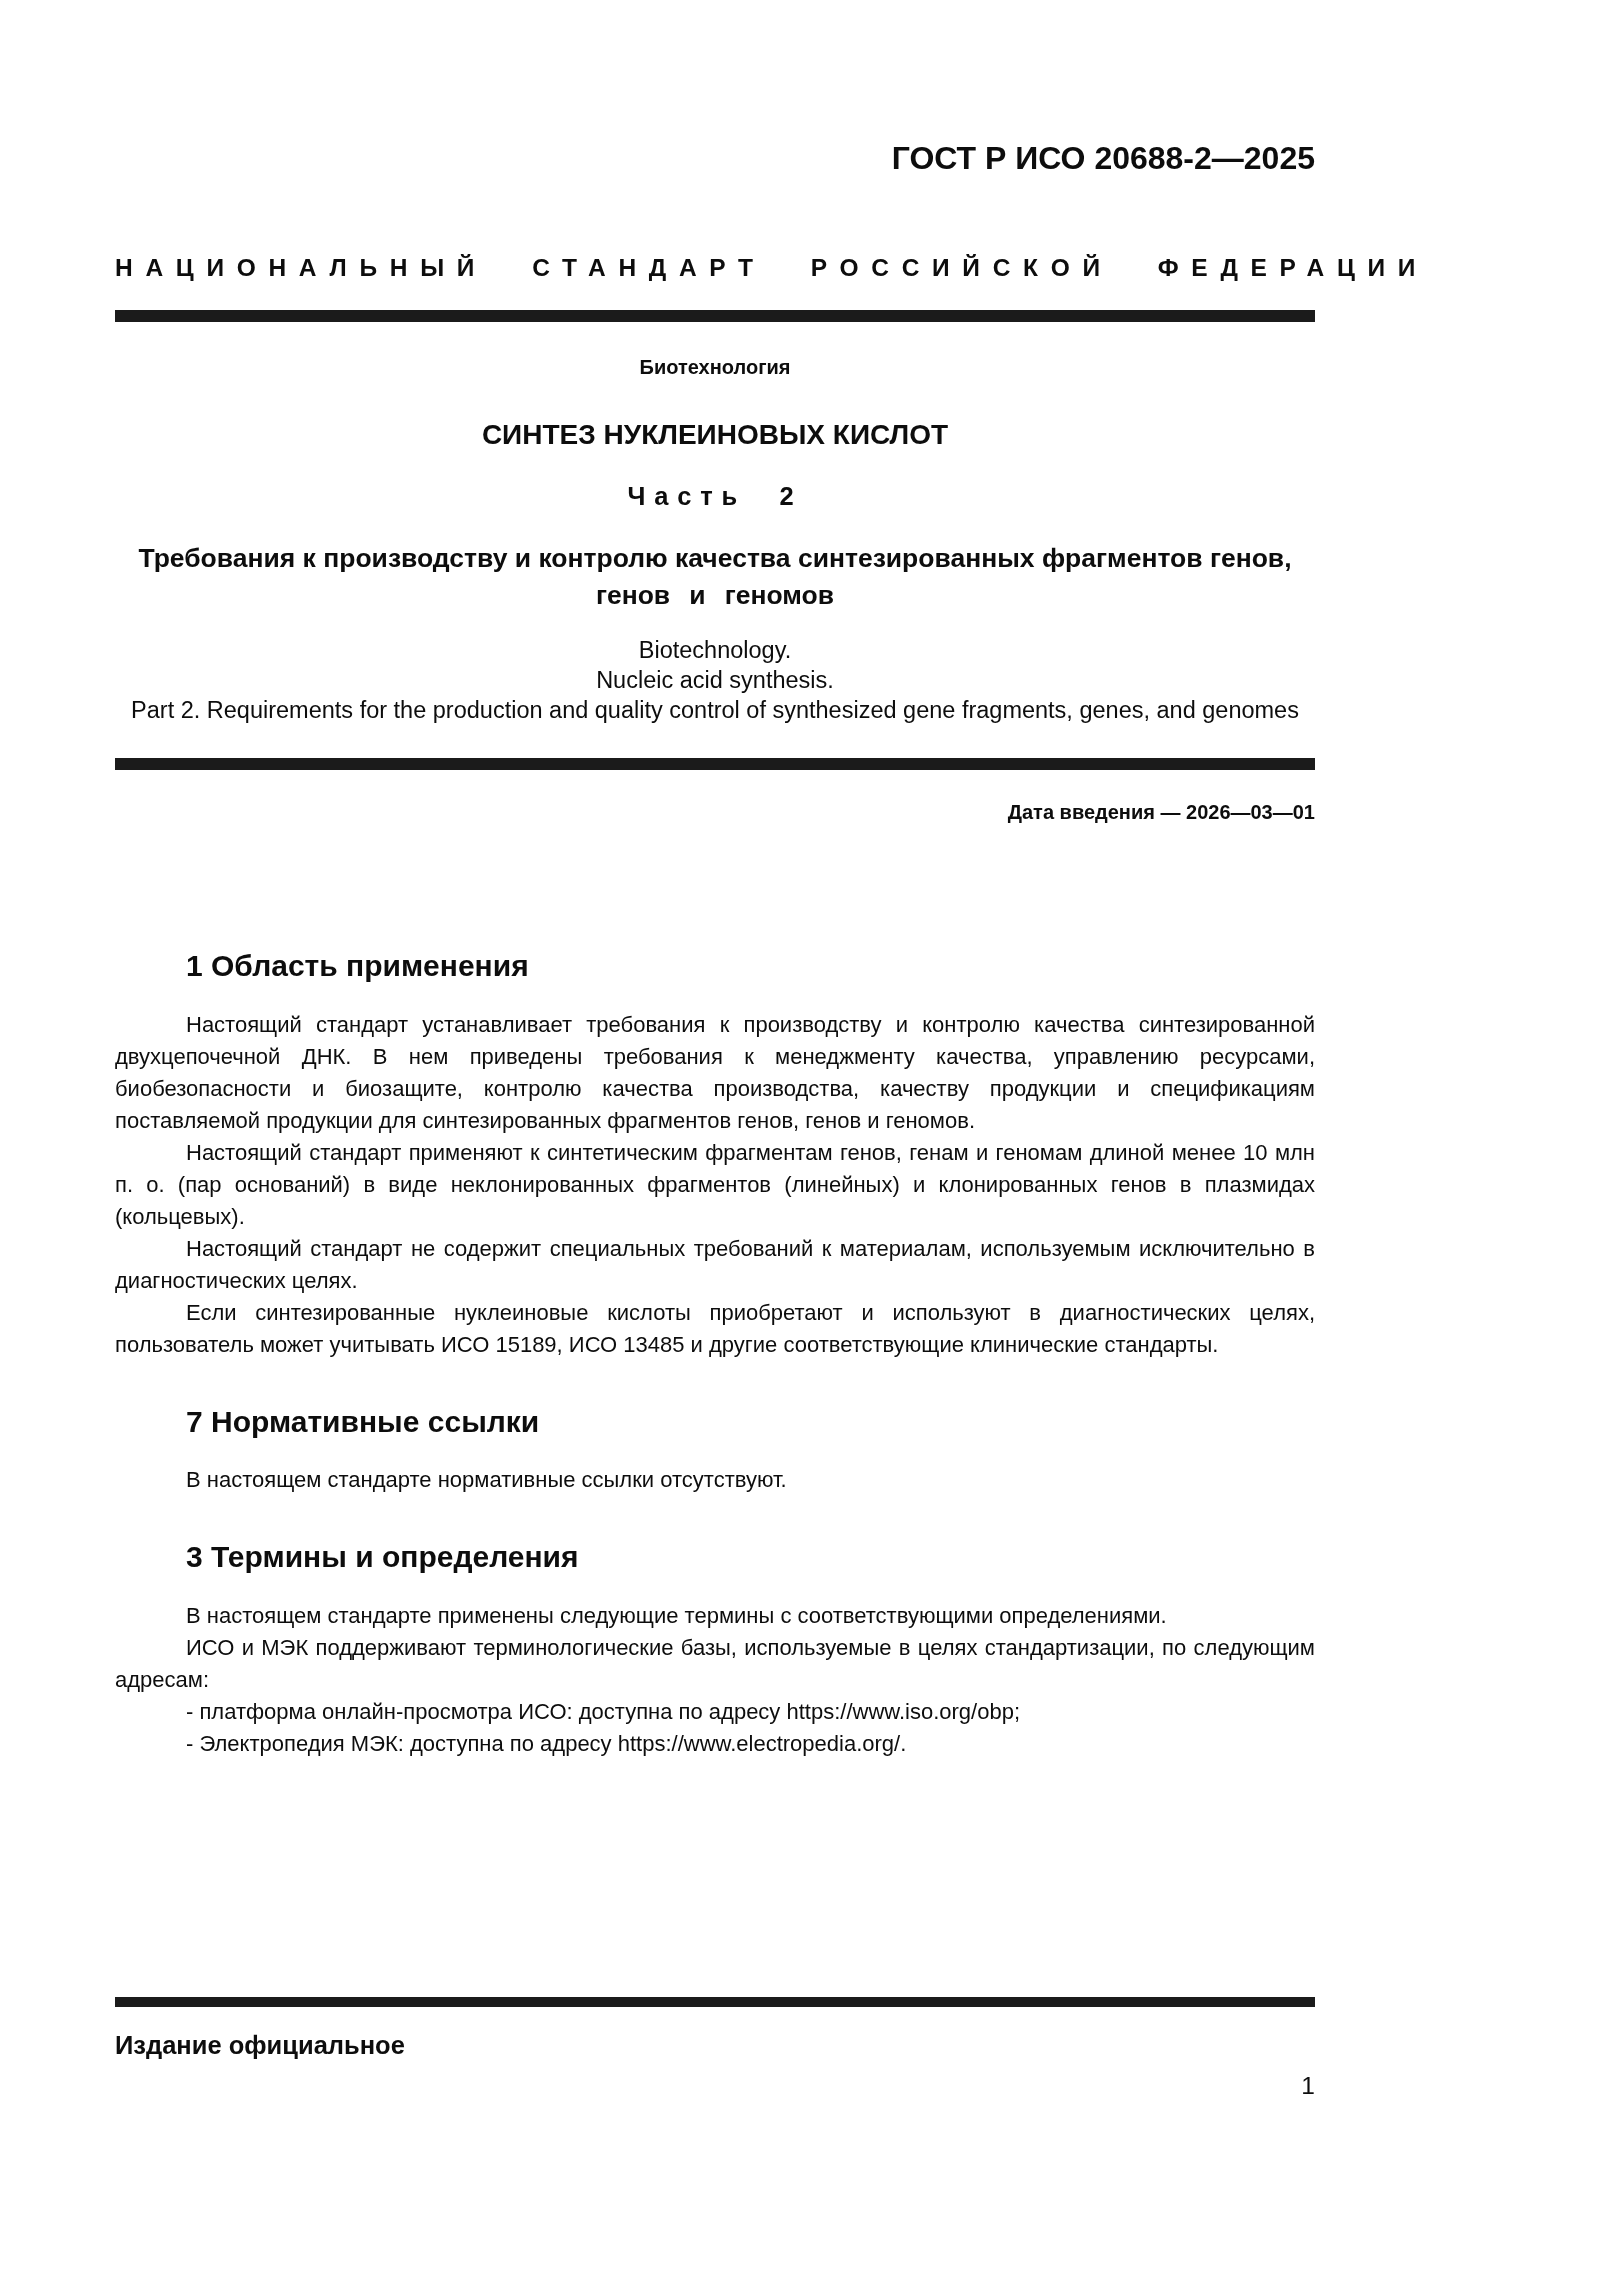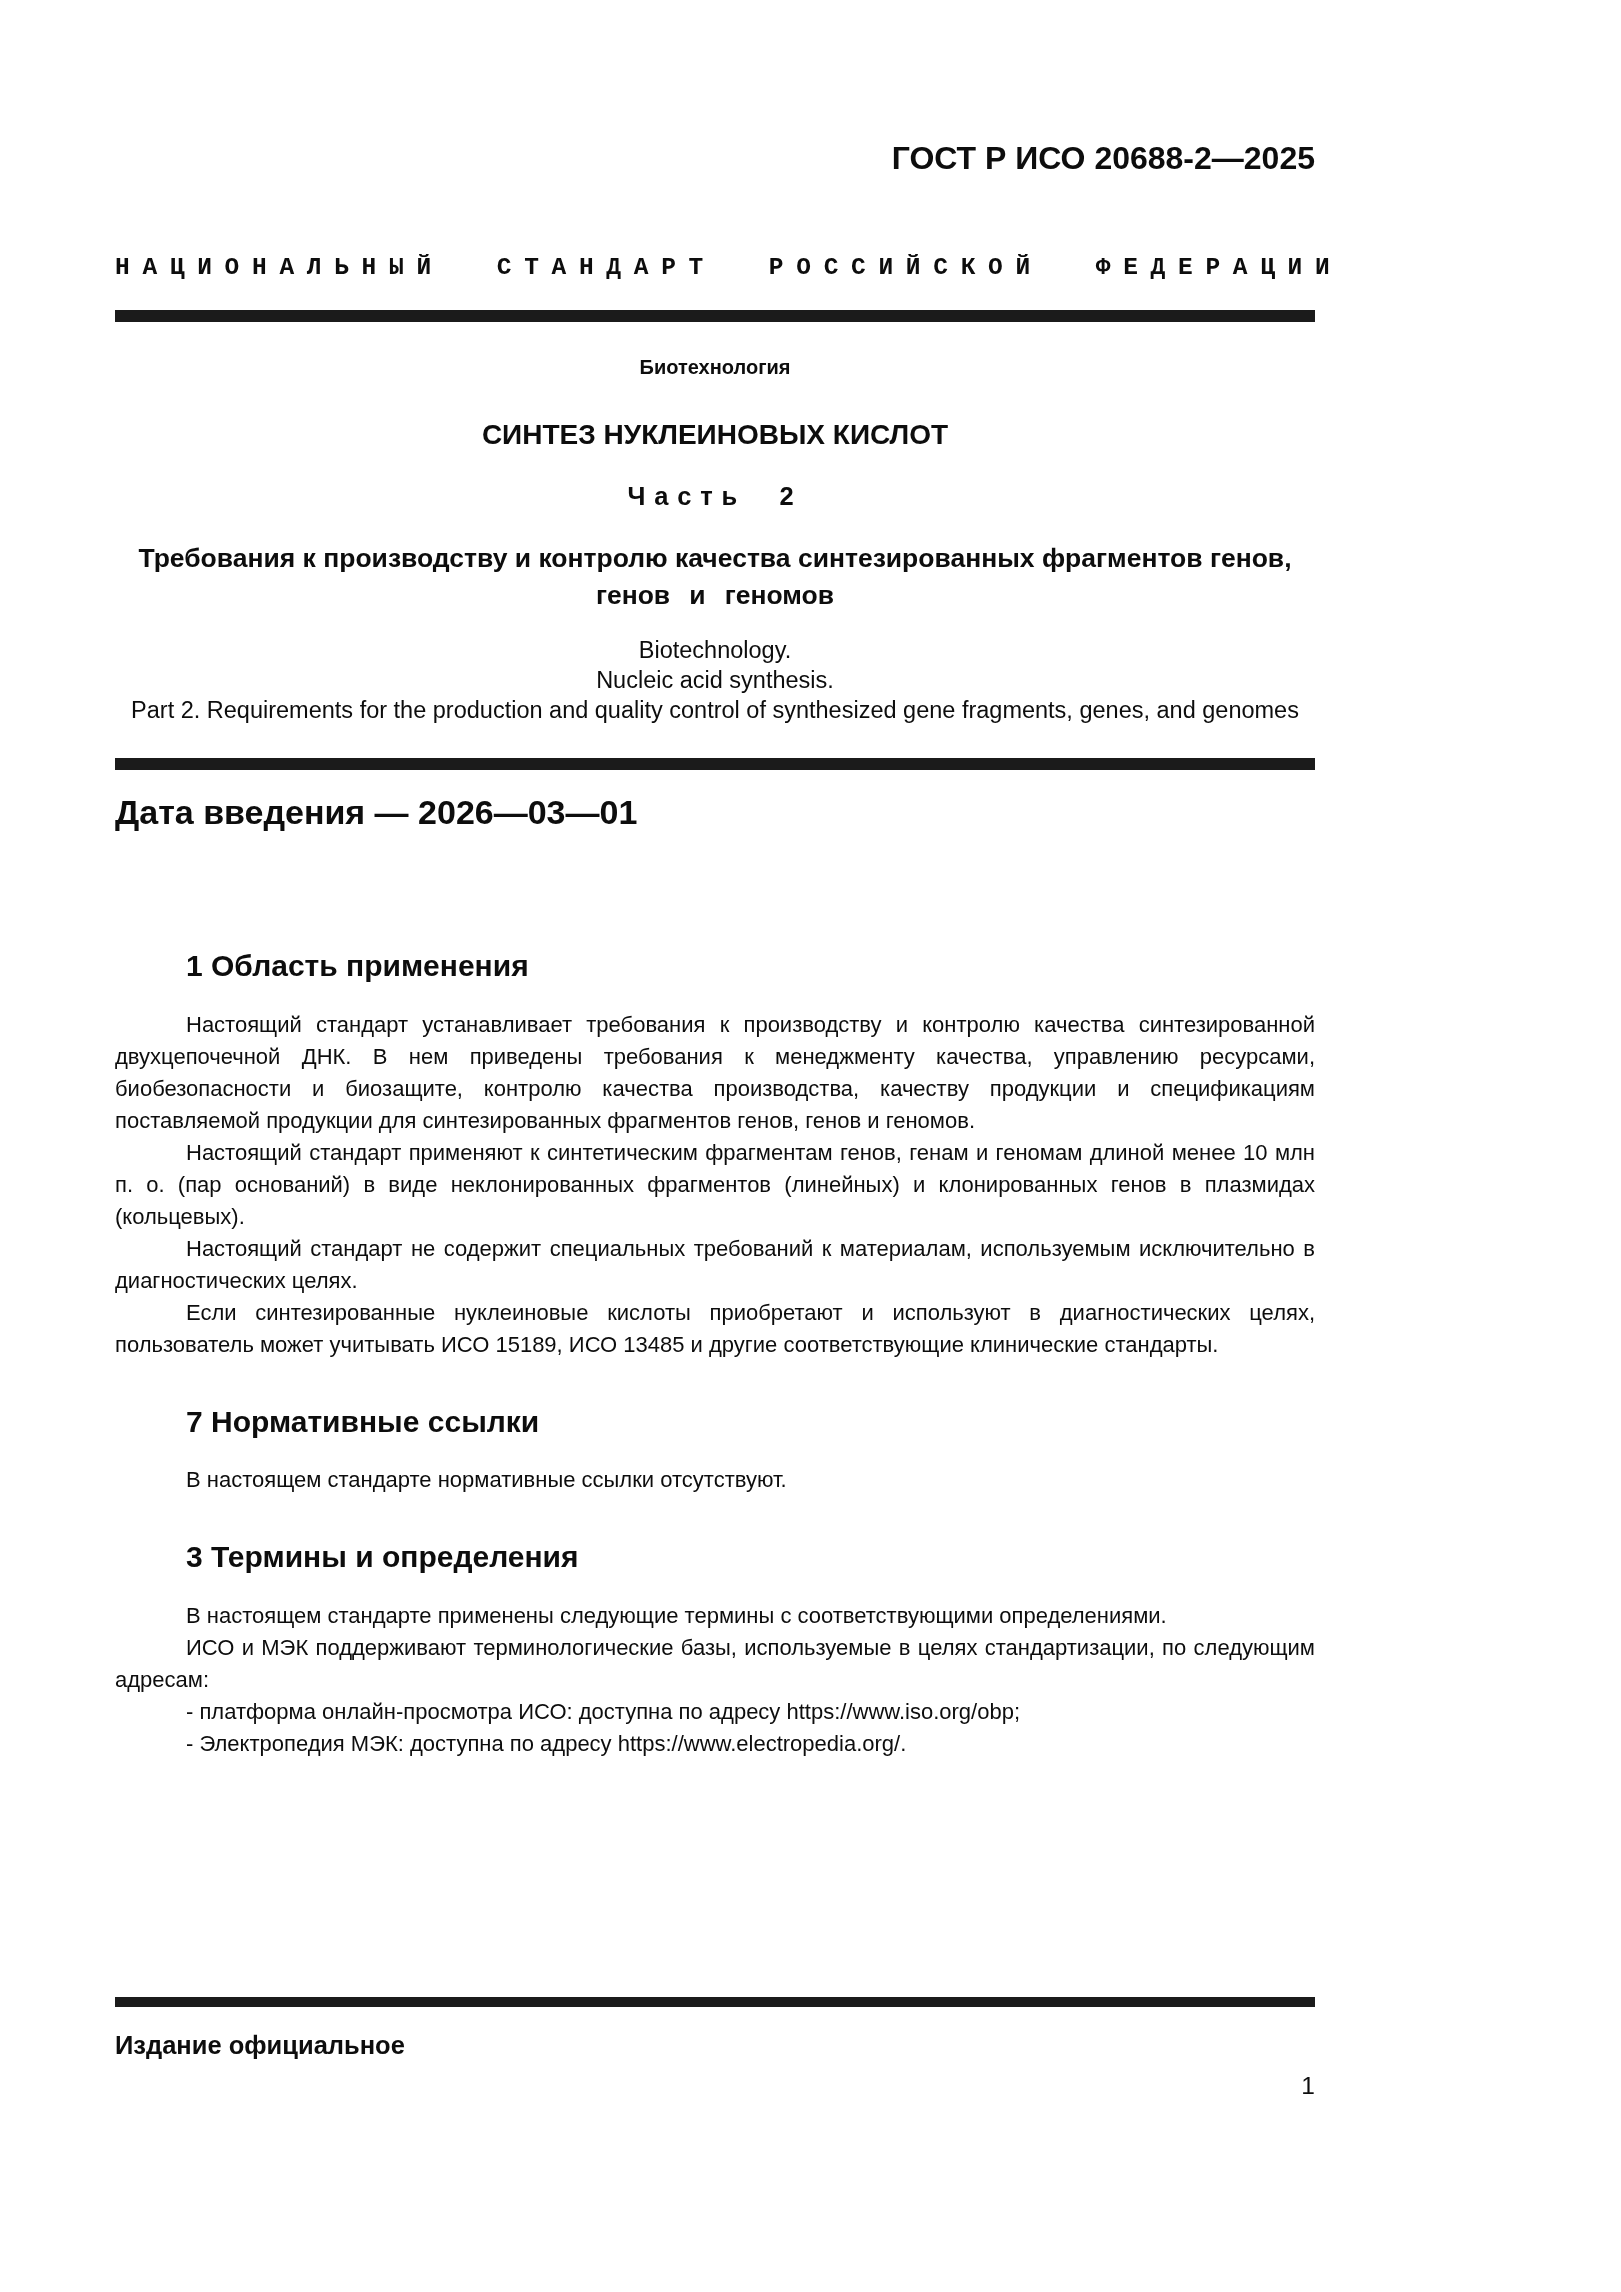--- a/index.html
+++ b/index.html
@@ -23,32 +23,31 @@
   }
   .national {
     margin-top:74px;
     text-align:center;
     font-weight:bold;
     font-size:24.5px;
     line-height:31px;
     letter-spacing:12.7px;
     word-spacing:25.5px;
     white-space:nowrap;
-    font-family:Liberation Mono, monospace;
   }
   .bar { background:#1b1b1b; width:100%; }
   .bar-top { height:12.7px; margin-top:26.5px; }
   .bar-mid { height:11.8px; margin-top:33px; }
   .t-subject { margin-top:29px; text-align:center; font-weight:bold; font-size:20px; line-height:33px; }
   .t-main    { margin-top:33px; text-align:center; font-weight:bold; font-size:28px; line-height:35px; }
   .t-part    { margin-top:29px; text-align:center; font-weight:bold; font-size:25.5px; line-height:31px; letter-spacing:8.8px; word-spacing:17.6px; }
   .t-sub     { margin-top:27.4px; text-align:center; font-weight:bold; font-size:26.5px; line-height:37px; }
   .t-sub .wide-words { word-spacing:11.8px; }
   .t-en      { margin-top:21.6px; text-align:center; font-size:23.5px; line-height:30px; }
-  .date-line { margin-top:27.4px; font-weight:bold; font-size:34px; line-height:31px; }
+  .date-line { margin-top:27.4px; text-align:right; font-weight:bold; font-size:20px; line-height:31px; }
   .section-heading {
     font-weight:bold;
     font-size:30px;
     line-height:39px;
     margin:41px 0 23.5px 0;
     padding-left:71px;
   }
   .section-heading.first { margin-top:118px; }
   .para {
     margin:0;

